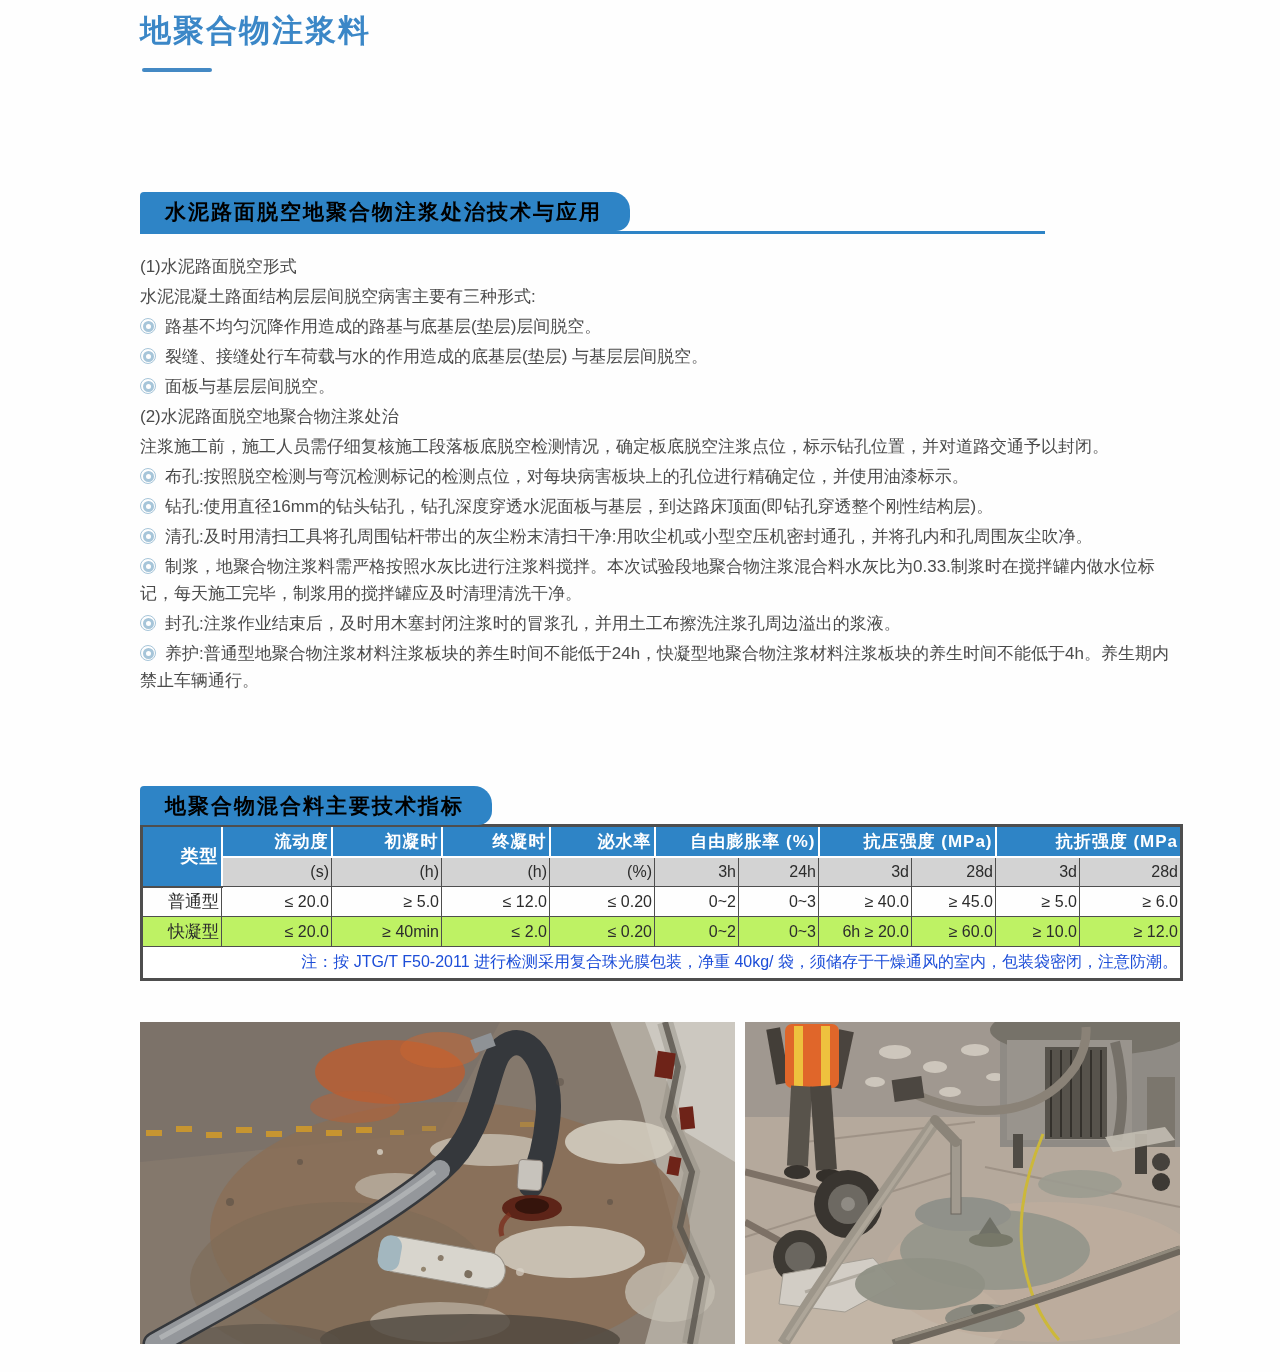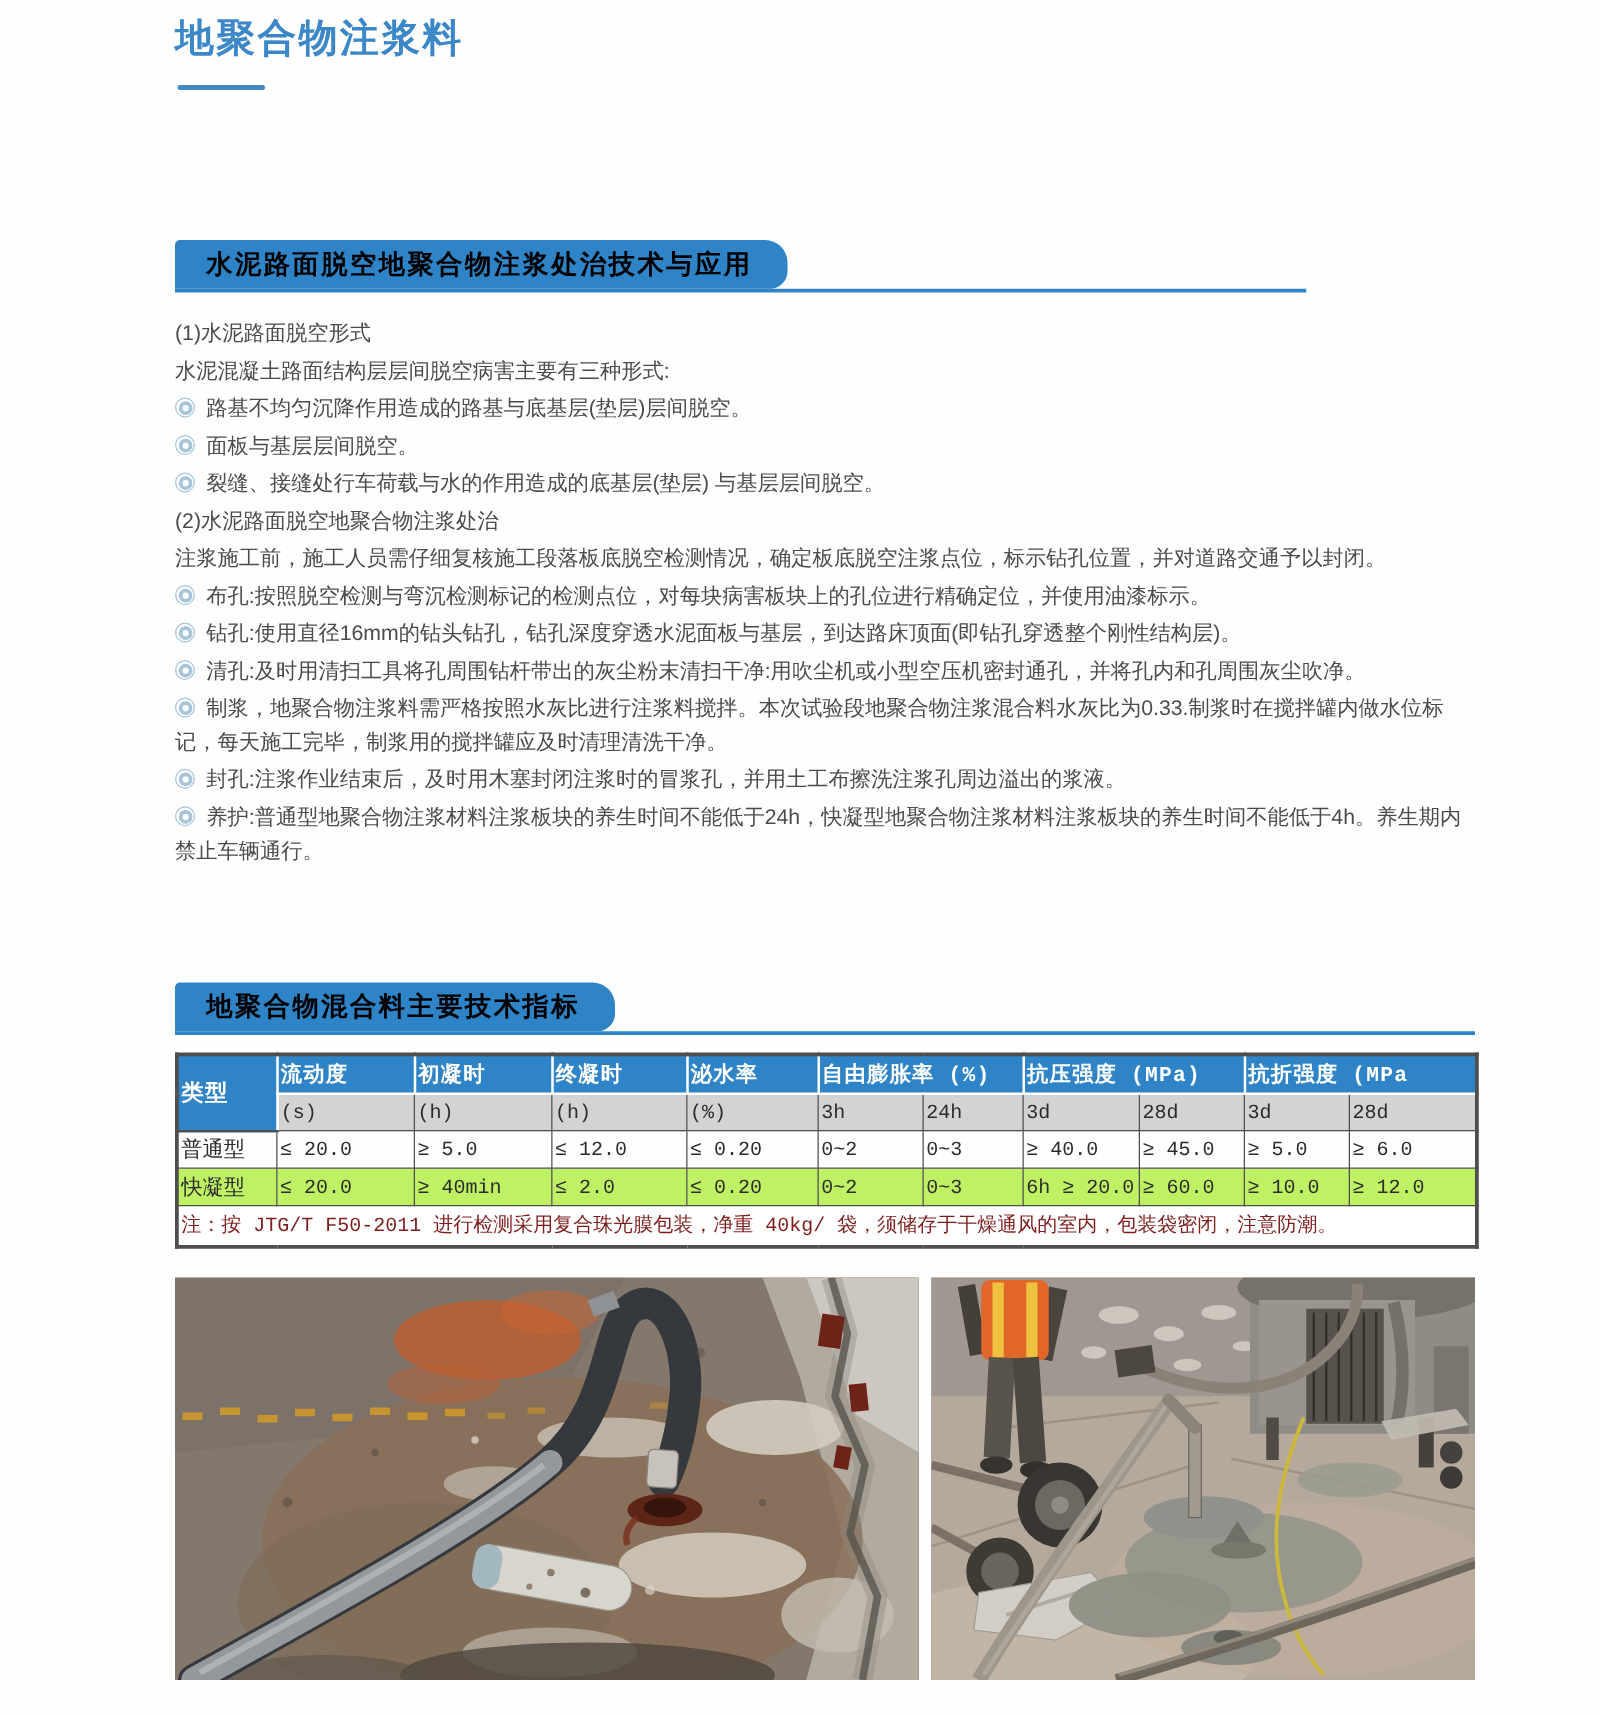--- a/index.html
+++ b/index.html
@@ -26,30 +26,30 @@
   .banner2 .banner-line { width:1040px; }
 
   .body-text { position:absolute; top:250px; left:0; width:1044px; }
   .body-text p { font-size:17px; color:#4b4b4b; line-height:27px; margin:3px 0; }
   .bullet { position:relative; display:inline-block; width:16px; height:16px;
             border:1.5px solid #a6c5d9; border-radius:50%; margin-right:9px;
             vertical-align:-2px; }
   .bullet::after { content:""; position:absolute; left:1.5px; top:1.5px; right:1.5px; bottom:1.5px;
                    border:3.5px solid #a6c5d9; border-radius:50%; }
 
-  table.spec { position:absolute; top:842px; left:0; width:1040px; border-collapse:collapse;
-               border:3px solid #4e4e4e; text-align:left; table-layout:fixed;
-               font-size:16px; color:#2c2c2c;font-family:Liberation Mono, monospace; }
+  table.spec { position:absolute; top:824px; left:0; width:1040px; border-collapse:collapse;
+               border:3px solid #4e4e4e; text-align:right; table-layout:fixed;
+               font-size:16px; color:#2c2c2c; }
   table.spec th, table.spec td { border:1px solid #4e4e4e; padding:0 2px; height:30px; }
   table.spec th.blue { border:2px solid #ffffff; background:#2e84c6; color:#ffffff;
                        font-size:17px; font-weight:bold; letter-spacing:1px; height:31px; }
   table.spec th.type-th { border-bottom:2px solid #4e4e4e; font-size:18px; }
   table.spec tr.subhead td { background:#d3d3d3; }
   table.spec tr.row-fast td { background:#bef264; }
-  table.spec tr.note-row td { background:#ffffff; height:33px; font-size:16px; color:#7f1d1d; }
+  table.spec tr.note-row td { background:#ffffff; height:33px; font-size:16px; color:#1d4ed8; }
   table.spec td.rowlabel { font-size:17px; }
 
   .photos { position:absolute; top:1022px; left:0; width:1040px; height:322px; display:flex; }
   .photo { height:322px; overflow:hidden; background:#9a9088; }
   .photo svg { display:block; width:100%; height:100%; }
   .photo-left { width:595px; margin-right:10px; }
   .photo-right { width:435px; }
 </style>
 </head>
 <body>
@@ -63,22 +63,22 @@
 
   <div class="banner banner1">
     <span class="banner-tab">水泥路面脱空地聚合物注浆处治技术与应用</span>
     <span class="banner-line"></span>
   </div>
 
   <div class="body-text">
     <p><span>(1)水泥路面脱空形式</span></p>
     <p><span>水泥混凝土路面结构层层间脱空病害主要有三种形式:</span></p>
     <p><span class="bullet"></span><span>路基不均匀沉降作用造成的路基与底基层(垫层)层间脱空。</span></p>
+    <p><span class="bullet"></span><span>裂缝、接缝处行车荷载与水的作用造成的底基层(垫层) 与基层层间脱空。</span></p>
     <p><span class="bullet"></span><span>面板与基层层间脱空。</span></p>
-    <p><span class="bullet"></span><span>裂缝、接缝处行车荷载与水的作用造成的底基层(垫层) 与基层层间脱空。</span></p>
     <p><span>(2)水泥路面脱空地聚合物注浆处治</span></p>
     <p><span>注浆施工前，施工人员需仔细复核施工段落板底脱空检测情况，确定板底脱空注浆点位，标示钻孔位置，并对道路交通予以封闭。</span></p>
     <p><span class="bullet"></span><span>布孔:按照脱空检测与弯沉检测标记的检测点位，对每块病害板块上的孔位进行精确定位，并使用油漆标示。</span></p>
     <p><span class="bullet"></span><span>钻孔:使用直径16mm的钻头钻孔，钻孔深度穿透水泥面板与基层，到达路床顶面(即钻孔穿透整个刚性结构层)。</span></p>
     <p><span class="bullet"></span><span>清孔:及时用清扫工具将孔周围钻杆带出的灰尘粉末清扫干净:用吹尘机或小型空压机密封通孔，并将孔内和孔周围灰尘吹净。</span></p>
     <p><span class="bullet"></span><span>制浆，地聚合物注浆料需严格按照水灰比进行注浆料搅拌。本次试验段地聚合物注浆混合料水灰比为0.33.制浆时在搅拌罐内做水位标记，每天施工完毕，制浆用的搅拌罐应及时清理清洗干净。</span></p>
     <p><span class="bullet"></span><span>封孔:注浆作业结束后，及时用木塞封闭注浆时的冒浆孔，并用土工布擦洗注浆孔周边溢出的浆液。</span></p>
     <p><span class="bullet"></span><span>养护:普通型地聚合物注浆材料注浆板块的养生时间不能低于24h，快凝型地聚合物注浆材料注浆板块的养生时间不能低于4h。养生期内禁止车辆通行。</span></p>
   </div>
 

